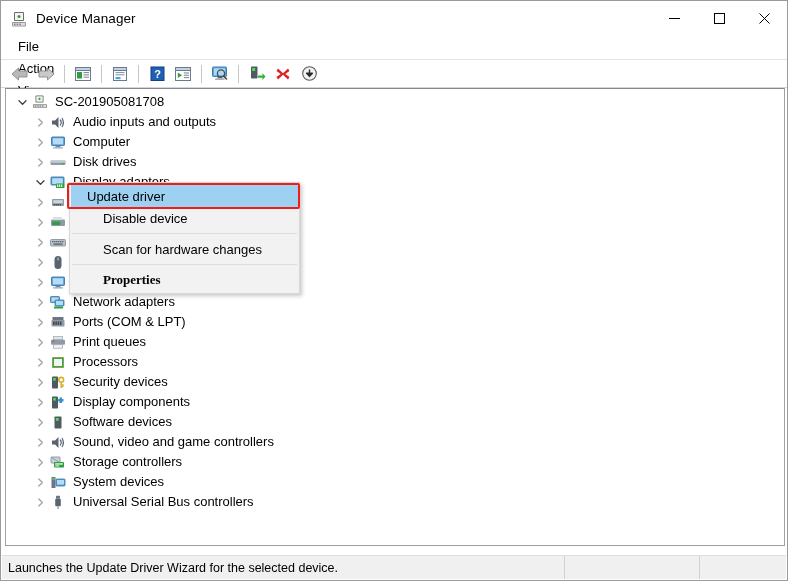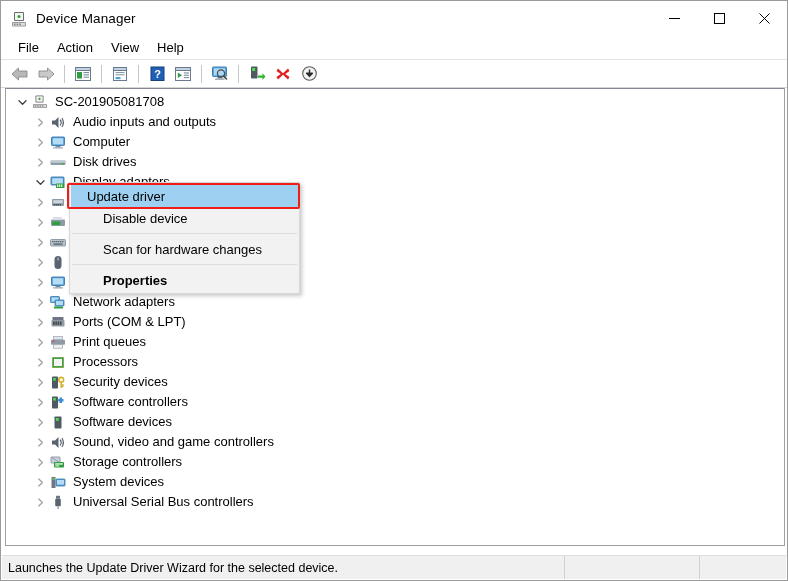--- a/index.html
+++ b/index.html
@@ -59,25 +59,26 @@
     justify-content: center;
     background: transparent;
     border: none;
     padding: 0;
   }
 
   
   .menubar {
     height: 24px;
     display: flex;
-    align-items: flex-end;
+    align-items: flex-start;
     padding-left: 8px;
     background: #ffffff;
     border-bottom: 1px solid #e3e3e3;
     box-sizing: border-box;
+    flex-direction: column;
   }
   .menu-item {
     font-size: 13px;
     color: #000000;
     padding: 3px 9px 4px 9px;
     cursor: default;
     white-space: nowrap;
   }
 
   
@@ -173,21 +174,21 @@
     height: 22px;
     display: flex;
     align-items: center;
     padding-left: 33px;
     font-size: 13px;
     color: #000000;
     white-space: nowrap;
     box-sizing: border-box;
     cursor: default;
   }
-  .ctx-item.bold { font-weight: bold; }
+  .ctx-item.bold { font-weight: bold; font-family: Liberation Serif, serif; }
   .ctx-sep {
     height: 1px;
     background: #dcdcdc;
     margin: 4px 2px 4px 2px;
   }
   .ctx-highlight {
     position: relative;
     margin: 0 1px;
     height: 22px;
     background: #9ed0f2;
@@ -648,21 +649,21 @@
               <path d="M2.8 1 L6.4 4.5 L2.8 8" fill="none" stroke="#a0a0a0" stroke-width="1.3" stroke-linecap="round" stroke-linejoin="round"></path>
             </svg>
         </span>
         <span class="node-icon">
           <svg width="18" height="17" viewBox="0 0 18 17">
             <rect x="3" y="2.5" width="6" height="12" rx="0.8" fill="#4f5a63"></rect>
             <rect x="4.2" y="4" width="2.6" height="2.6" fill="#4fe04f"></rect>
             <path d="M10.5 3.5 L13 3.5 L13 5 L14.5 5 L14.5 7.5 L13 7.5 L13 9 L10.5 9 L10.5 7.5 L9.2 7.5 L9.2 5 L10.5 5 Z" fill="#3a8fd4"></path>
           </svg>
         </span>
-        <span class="node-label">Software controllers</span>
+        <span class="node-label">Display components</span>
       </div>
 
       <div class="node level1">
         <span class="expander">
           <svg width="9" height="9" viewBox="0 0 9 9">
               <path d="M2.8 1 L6.4 4.5 L2.8 8" fill="none" stroke="#a0a0a0" stroke-width="1.3" stroke-linecap="round" stroke-linejoin="round"></path>
             </svg>
         </span>
         <span class="node-icon">
           <svg width="18" height="17" viewBox="0 0 18 17">

